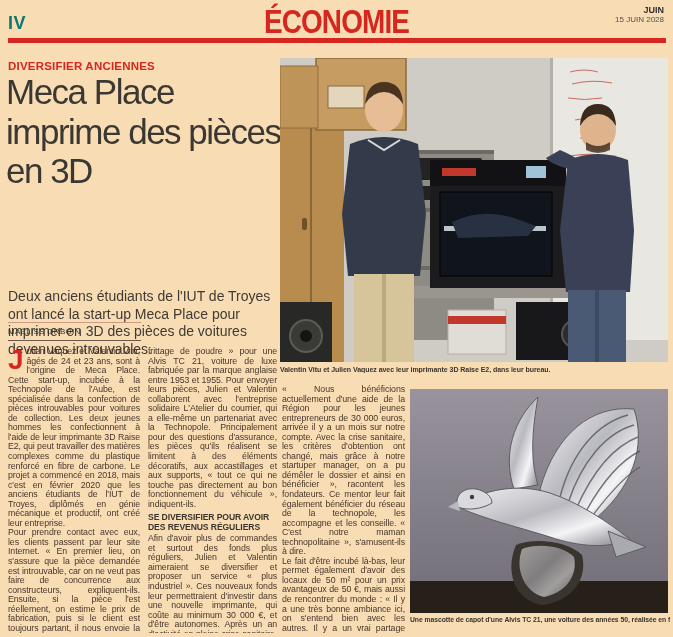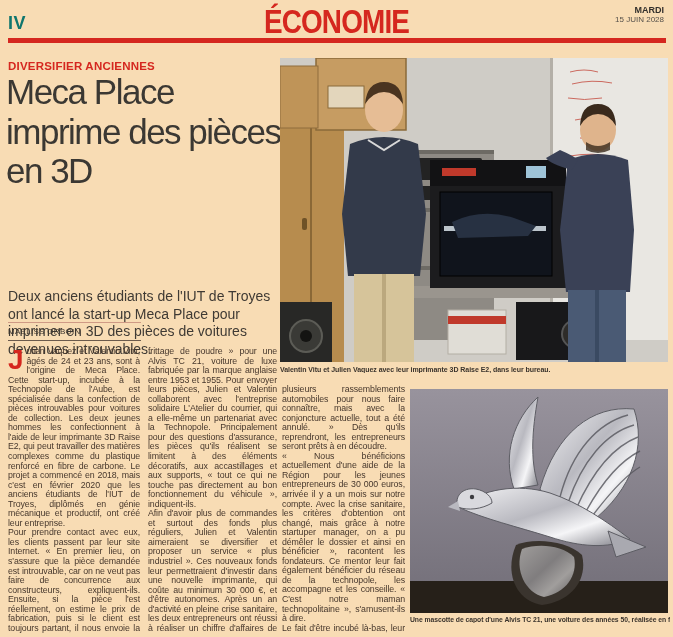--- a/index.html
+++ b/index.html
@@ -65,39 +65,43 @@
   #main-caption{left:280px;top:366px;width:388px;}
   .mascot-photo{left:410px;top:389px;width:258px;height:224px;overflow:hidden;}
   #mascot-caption{left:410px;top:616px;width:260px;font-size:6.8px;}
 </style>
 </head>
 <body>
 
 <div class="abs page-num">IV</div>
 <div class="abs section-title">ÉCONOMIE</div>
 <div class="abs dateblock">
-  <div class="date-day">MARDI</div>
+  <div class="date-day">JUIN</div>
   <div class="date-full">15 JUIN 2028</div>
 </div>
 <div class="abs red-rule"></div>
 
 <div class="abs kicker">DIVERSIFIER ANCIENNES</div>
 <div class="abs headline">Meca Place imprime des pièces en 3D</div>
 <div class="abs standfirst">Deux anciens étudiants de l'IUT de Troyes ont lancé la start-up Meca Place pour imprimer en 3D des pièces de voitures devenues introuvables.</div>
 <div class="abs rule-light"></div>
 <div class="abs byline">MAËLISS ORBOIN</div>
 <div class="abs rule-dark"></div>
 
 <div id="col1" class="abs textcol">
   <p><span class="dropcap">J</span><span>ulien Vaquez et Valentin Vitu, âgés de 24 et 23 ans, sont à l'origine de Meca Place. Cette start-up, incubée à la Technopole de l'Aube, est spécialisée dans la confection de pièces introuvables pour voitures de collection. Les deux jeunes hommes les confectionnent à l'aide de leur imprimante 3D Raise E2, qui peut travailler des matières complexes comme du plastique renforcé en fibre de carbone. Le projet a commencé en 2018, mais c'est en février 2020 que les anciens étudiants de l'IUT de Troyes, diplômés en génie mécanique et productif, ont créé leur entreprise.</span></p>
   <p>Pour prendre contact avec eux, les clients passent par leur site Internet. « En premier lieu, on s'assure que la pièce demandée est introuvable, car on ne veut pas faire de concurrence aux constructeurs, expliquent-ils. Ensuite, si la pièce l'est réellement, on estime le prix de fabrication, puis si le client est toujours partant, il nous envoie la pièce et commence alors la modélisation. » Chaque demande est unique et « nous utilisons rarement la même méthode. » Ils ont par exemple réalisé une « mascotte de capot en</p>
 </div>
 
 <div id="col2" class="abs textcol">
   <p>frittage de poudre » pour une Alvis TC 21, voiture de luxe fabriquée par la marque anglaise entre 1953 et 1955. Pour envoyer leurs pièces, Julien et Valentin collaborent avec l'entreprise solidaire L'Atelier du courrier, qui a elle-même un partenariat avec la Technopole. Principalement pour des questions d'assurance, les pièces qu'ils réalisent se limitent à des éléments décoratifs, aux accastillages et aux supports, « tout ce qui ne touche pas directement au bon fonctionnement du véhicule », indiquent-ils.</p>
+  <div class="subhead">
+    <div>SE DIVERSIFIER POUR AVOIR</div>
+    <div>DES REVENUS RÉGULIERS</div>
+  </div>
   <p>Afin d'avoir plus de commandes et surtout des fonds plus réguliers, Julien et Valentin aimeraient se diversifier et proposer un service « plus industriel ». Ces nouveaux fonds leur permettraient d'investir dans une nouvelle imprimante, qui coûte au minimum 30 000 €, et d'être autonomes. Après un an d'activité en pleine crise sanitaire, les deux entrepreneurs ont réussi à réaliser un chiffre d'affaires de 15 000 €. Une belle performance, même s'ils attendaient mieux. « Nous avions prévu de faire trois salons cette année et</p>
 </div>
 
 <div class="abs main-photo">
   <svg width="388" height="304" viewBox="0 0 388 304" xmlns="http://www.w3.org/2000/svg">
 
     <rect x="0" y="0" width="388" height="304" fill="#cfccc6"></rect>
 
     <rect x="272" y="0" width="116" height="282" fill="#e9e7e2"></rect>
     <rect x="270" y="0" width="3" height="282" fill="#b4b0a8"></rect>
@@ -170,21 +174,20 @@
       <path d="M288 102 q30 -12 60 0 l6 70 -4 62 -64 0 -6 -62z" fill="#3a4156"></path>
       <path d="M292 112 q-22 -6 -26 -12 l14 -8 q14 6 18 10z" fill="#3a4156"></path>
       <rect x="288" y="232" width="58" height="72" fill="#4a5a74"></rect>
       <rect x="315" y="232" width="4" height="72" fill="#3a4a62"></rect>
     </g>
   </svg>
 </div>
 <div id="main-caption" class="abs caption">Valentin Vitu et Julien Vaquez avec leur imprimante 3D Raise E2, dans leur bureau.</div>
 
 <div id="col3" class="abs textcol">
-  <p>plusieurs rassemblements automobiles pour nous faire connaître, mais avec la conjoncture actuelle, tout a été annulé. » Dès qu'ils reprendront, les entrepreneurs seront prêts à en découdre.</p>
   <p>« Nous bénéficions actuellement d'une aide de la Région pour les jeunes entrepreneurs de 30 000 euros, arrivée il y a un mois sur notre compte. Avec la crise sanitaire, les critères d'obtention ont changé, mais grâce à notre startuper manager, on a pu démêler le dossier et ainsi en bénéficier », racontent les fondateurs. Ce mentor leur fait également bénéficier du réseau de la technopole, les accompagne et les conseille. « C'est notre maman technopolitaine », s'amusent-ils à dire.</p>
   <p>Le fait d'être incubé là-bas, leur permet également d'avoir des locaux de 50 m² pour un prix avantageux de 50 €, mais aussi de rencontrer du monde : « Il y a une très bonne ambiance ici, on s'entend bien avec les autres. Il y a un vrai partage d'expériences. » ■</p>
 </div>
 
 <div class="abs mascot-photo">
   <svg width="258" height="224" viewBox="0 0 258 224" xmlns="http://www.w3.org/2000/svg">
     <defs>
       <linearGradient id="bgg" x1="0" y1="0" x2="0" y2="1">
         <stop offset="0" stop-color="#98939d"></stop>
         <stop offset="1" stop-color="#716d77"></stop>

